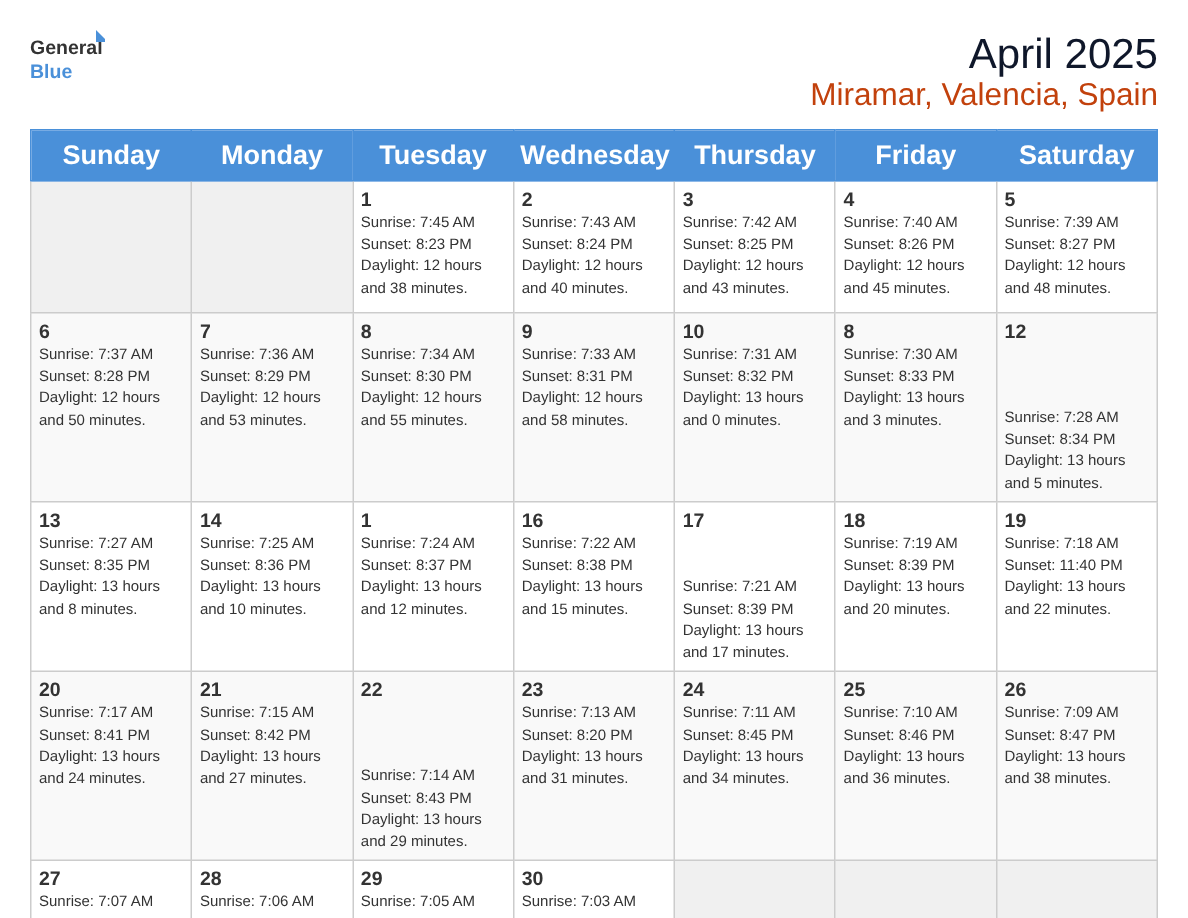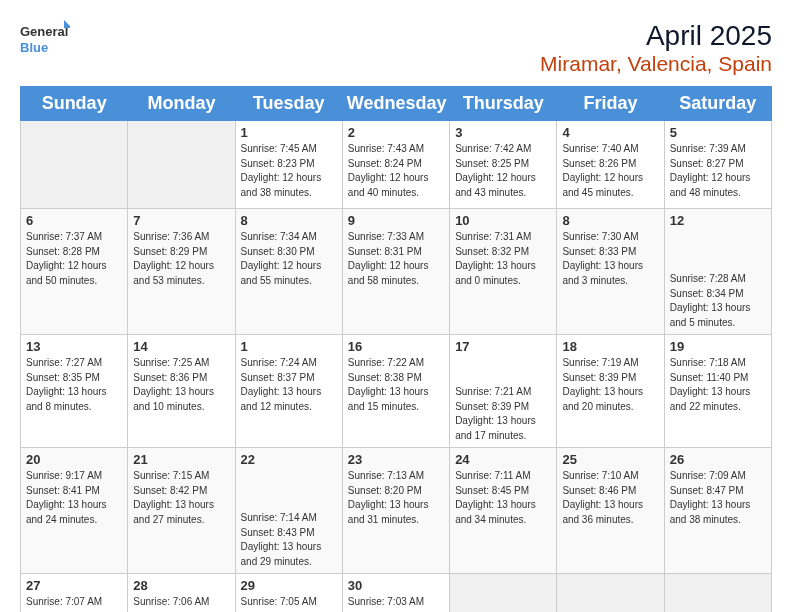--- a/index.html
+++ b/index.html
@@ -235,21 +235,21 @@
         <td>
           <span class="day-num">19</span>
           <div class="day-info" style="white-space: pre-line;">Sunrise: 7:18 AM
 Sunset: 11:40 PM
 Daylight: 13 hours and 22 minutes.</div>
         </td>
       </tr>
       <tr>
         <td>
           <span class="day-num">20</span>
-          <div class="day-info" style="white-space: pre-line;">Sunrise: 9:17 AM
+          <div class="day-info" style="white-space: pre-line;">Sunrise: 7:17 AM
 Sunset: 8:41 PM
 Daylight: 13 hours and 24 minutes.</div>
         </td>
         <td>
           <span class="day-num">21</span>
           <div class="day-info" style="white-space: pre-line;">Sunrise: 7:15 AM
 Sunset: 8:42 PM
 Daylight: 13 hours and 27 minutes.</div>
         </td>
         <td>

